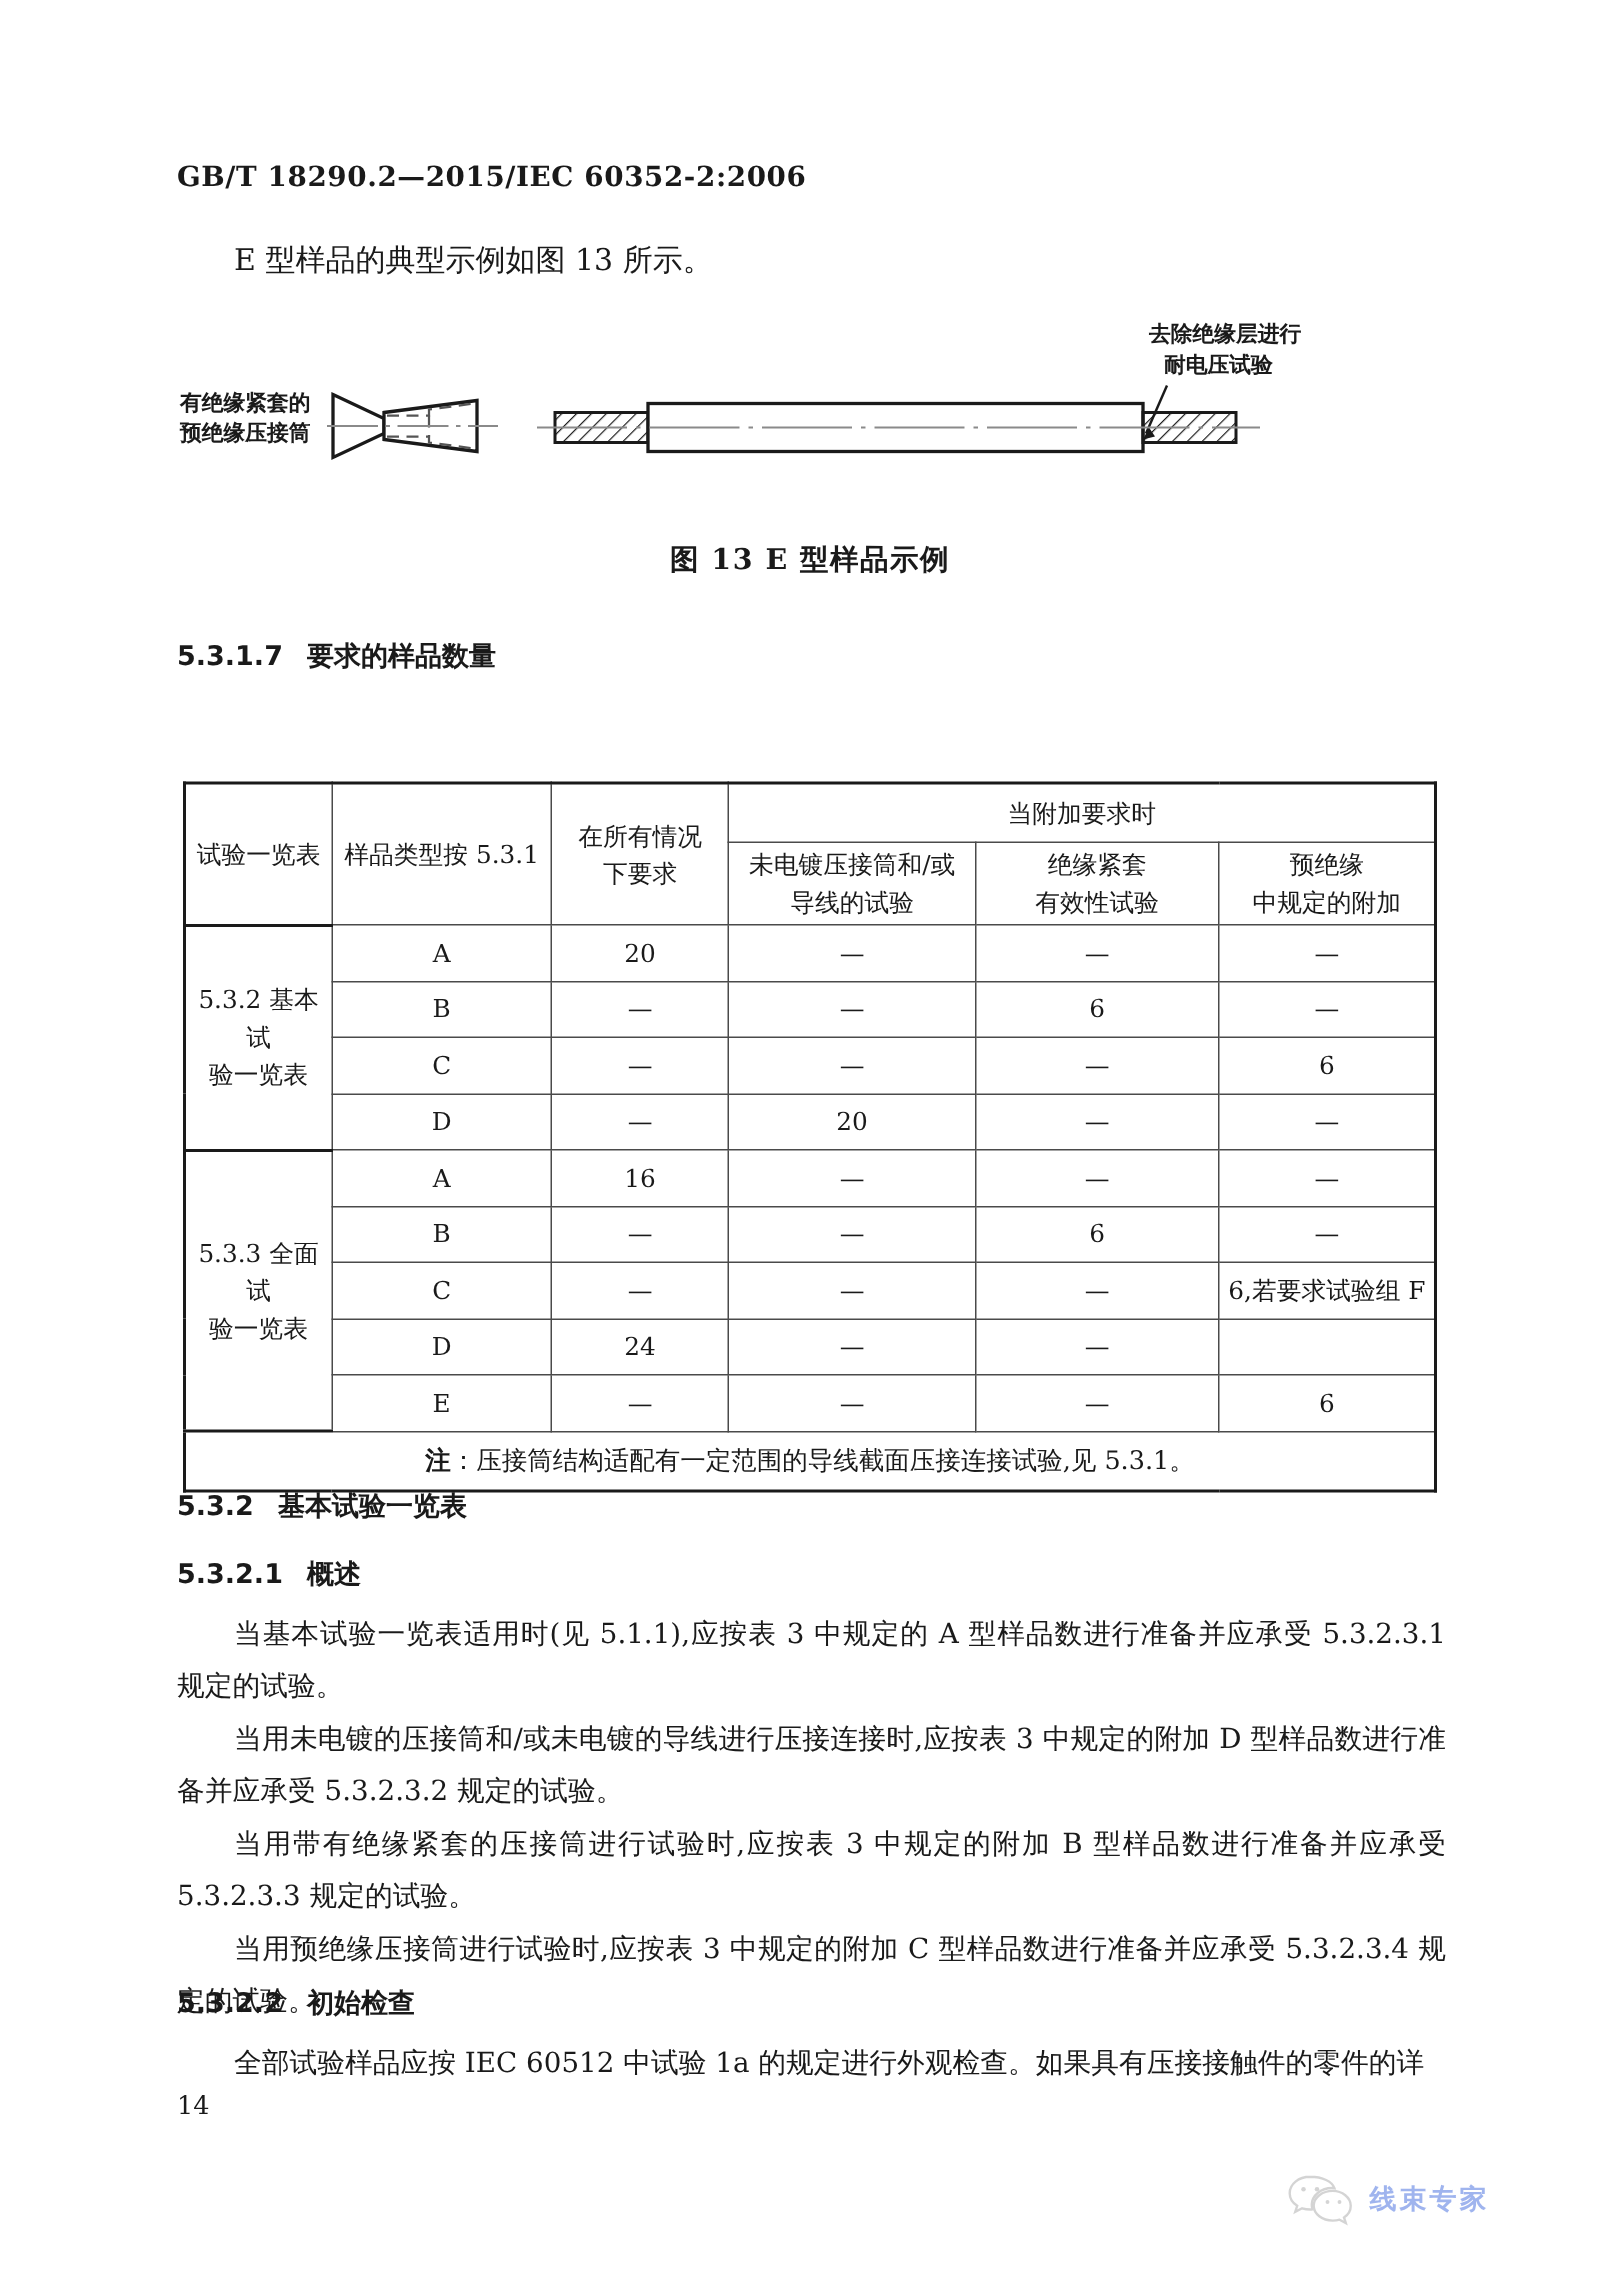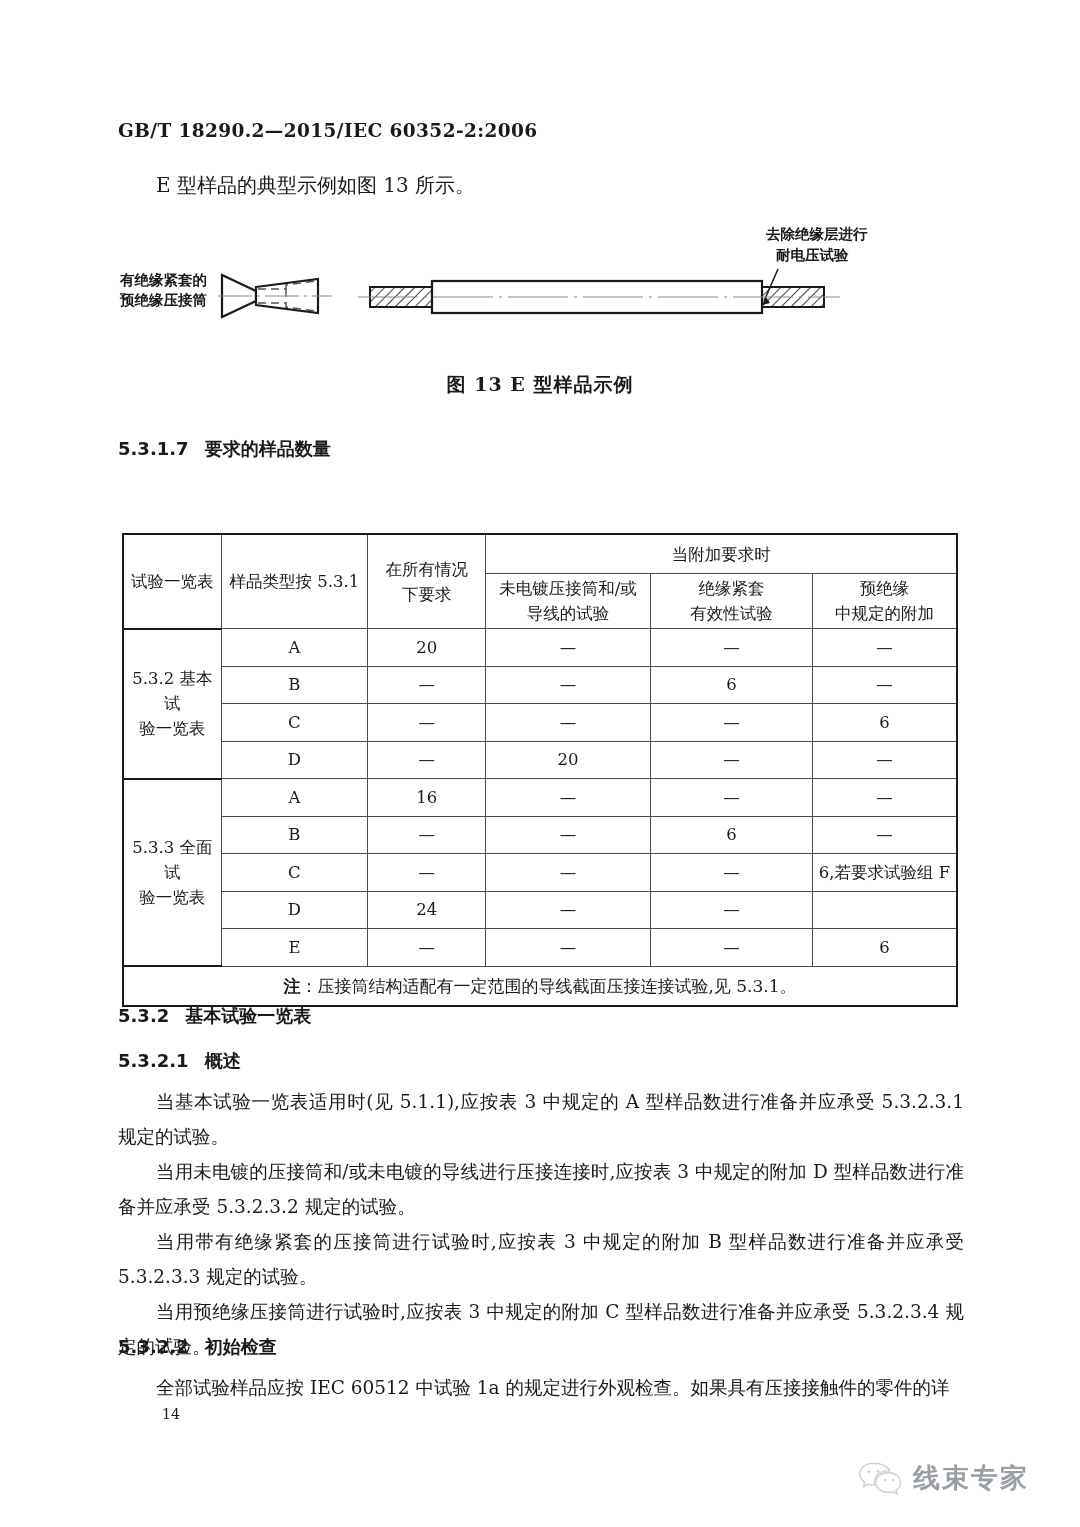--- a/index.html
+++ b/index.html
@@ -11,21 +11,21 @@
     width: 1080px;
     height: 1527px;
     position: relative;
     font-family: "DejaVu Serif", "Liberation Serif", serif;
     color: #1a1a1a;
     overflow: hidden;
   }
 
   .page {
     position: absolute;
-    left: 0; top: 12px;
+    left: 0; top: 0;
     width: 1080px;
     height: 1344px;
   }
 
   
   .doc-header {
     position: absolute;
     left: 118px;
     top: 108px;
     font-size: 18.5px;
@@ -138,39 +138,38 @@
     line-height: 35px;
     text-align: justify;
     text-indent: 38px;
   }
 
   
   .page-num {
     position: absolute;
     left: 118px;
     top: 1394px;
-    font-size: 14px;
-    margin-left: 44px;
+    font-size: 17px;
   }
 
   
   .watermark {
     position: absolute;
     left: 858px;
     top: 1448px;
     display: flex;
     align-items: center;
     gap: 9px;
     opacity: 0.42;
   }
   .watermark .wm-text {
     font-family: "DejaVu Sans", "Liberation Sans", sans-serif;
-    font-size: 27px;
-    font-weight: bold;
-    color: #0f172a;
+    font-size: 18px;
+    font-weight: bold;
+    color: #1d4ed8;
     letter-spacing: 2px;
   }
 </style>
 </head>
 <body>
 
 <div class="page">
 
   <div class="doc-header">GB/T 18290.2—2015/IEC 60352-2:2006</div>
 

